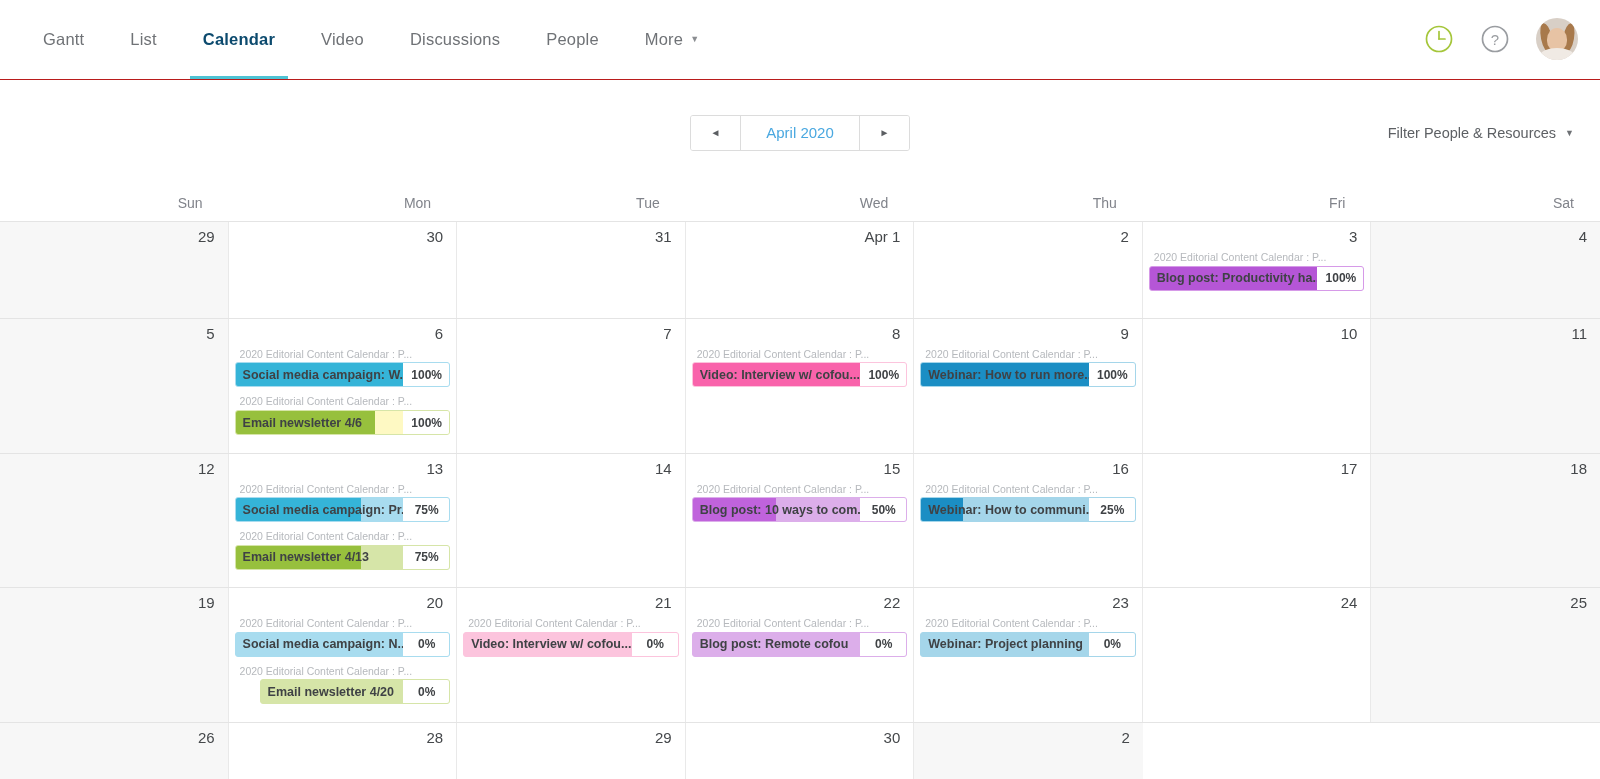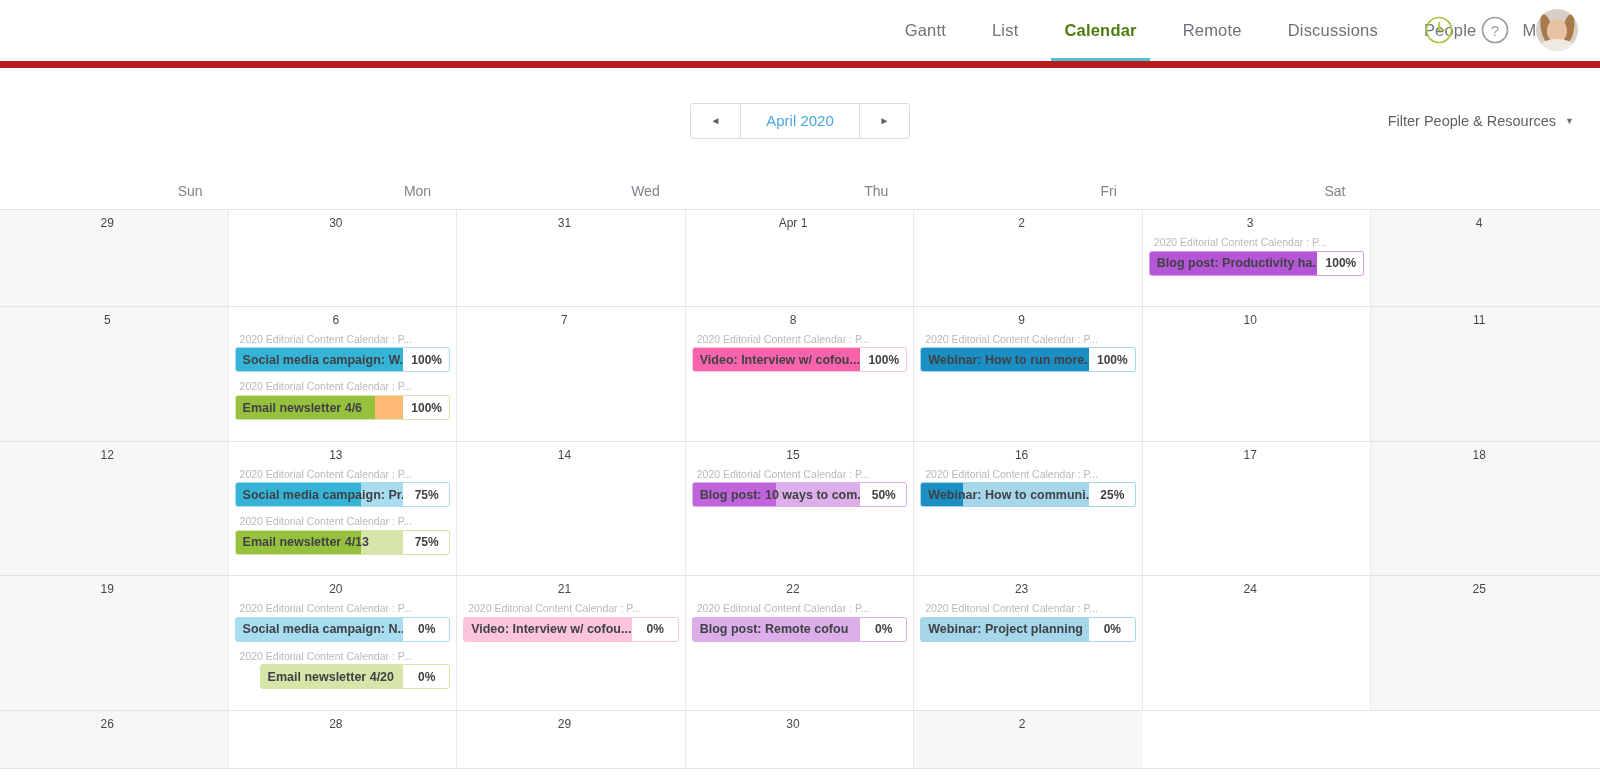--- a/index.html
+++ b/index.html
@@ -6,46 +6,45 @@
   html, body {
     width: 1600px; height: 779px;
     font-family: "Liberation Sans", sans-serif;
     background: #ffffff;
     color: #4a4a4a;
     overflow: hidden;
   }
 
   
   .topbar {
-    height: 68px;
-    border-bottom: 7px solid #b91c1c;
+    height: 80px;
+    border-bottom: 1px solid #b91c1c;
     display: flex;
     align-items: flex-end;
     position: relative;
-    justify-content: flex-end;
   }
   .nav-tabs {
     display: flex;
     align-items: flex-end;
     height: 100%;
     padding-left: 20px;
   }
   .nav-tab {
     position: relative;
     height: 100%;
     display: flex;
     align-items: center;
     padding: 0 23px;
     font-size: 16.5px;
     color: #6f7276;
     cursor: pointer;
     white-space: nowrap;
     letter-spacing: .2px;
   }
-  .nav-tab.active { color: #4d7c0f; font-weight: 600; }
+  .nav-tab.active { color: #0c4a6e; font-weight: 600; }
   .nav-tab.active::after {
     content: "";
     position: absolute;
     left: 10px; right: 10px; bottom: 0;
     height: 3px;
     background: #4ec3d4;
   }
   .nav-caret {
     display: inline-block;
     margin-left: 7px;
@@ -169,23 +168,23 @@
 
   .day {
     border-right: 1px solid #e9e9e9;
     padding: 7px 0 0 0;
     position: relative;
     overflow: hidden;
   }
   .day:last-child { border-right: none; }
   .day.weekend { background: #f7f7f7; }
   .daynum {
-    text-align: center;
+    text-align: right;
     padding-right: 13px;
-    font-size: 12px;
+    font-size: 15px;
     color: #45484b;
     line-height: 1;
     margin-bottom: 7px;
   }
 
   
   .events { padding: 0 6px; }
   .ev { margin-bottom: 8px; }
   .ev-meta {
     font-size: 10.5px;
@@ -249,21 +248,21 @@
       <div class="nav-tab">
         <span>Gantt</span>
       </div>
       <div class="nav-tab">
         <span>List</span>
       </div>
       <div class="nav-tab active">
         <span>Calendar</span>
       </div>
       <div class="nav-tab">
-        <span>Remote</span>
+        <span>Video</span>
       </div>
       <div class="nav-tab">
         <span>Discussions</span>
       </div>
       <div class="nav-tab">
         <span>People</span>
       </div>
       <div class="nav-tab">
         <span>More</span>
         <span class="nav-caret">▼</span>
@@ -301,20 +300,21 @@
   </div>
   <div class="filter-ctl">
     <span>Filter People &amp; Resources</span>
     <span class="filter-caret">▼</span>
   </div>
 </div>
 
 <div class="weekdays" id="weekday-row">
     <div class="weekday">Sun</div>
     <div class="weekday">Mon</div>
+    <div class="weekday">Tue</div>
     <div class="weekday">Wed</div>
     <div class="weekday">Thu</div>
     <div class="weekday">Fri</div>
     <div class="weekday">Sat</div>
   </div>
 
 <div class="cal" id="calendar-grid">
     <div class="week w1">
       <div class="day weekend">
         <div class="daynum">29</div>
@@ -362,21 +362,21 @@
             <div class="ev-bar" style="background: rgb(168, 220, 239); border: 1px solid rgb(168, 220, 239);">
               <div class="ev-title">
                 <div class="ev-fill" style="width: 100%; background: rgb(53, 180, 216);"></div>
                 <span>Social media campaign: W...</span>
               </div>
               <div class="ev-pct">100%</div>
             </div>
           </div>
           <div class="ev">
             <div class="ev-meta">2020 Editorial Content Calendar : P...</div>
-            <div class="ev-bar" style="background: #fdba74; border: 1px solid rgb(214, 229, 168); gap: 28px;">
+            <div class="ev-bar" style="background: #fef9c3; border: 1px solid rgb(214, 229, 168); gap: 28px;">
               <div class="ev-title">
                 <div class="ev-fill" style="width: 100%; background: rgb(151, 192, 61);"></div>
                 <span>Email newsletter 4/6</span>
               </div>
               <div class="ev-pct">100%</div>
             </div>
           </div>
         </div>
       </div>
       <div class="day">

